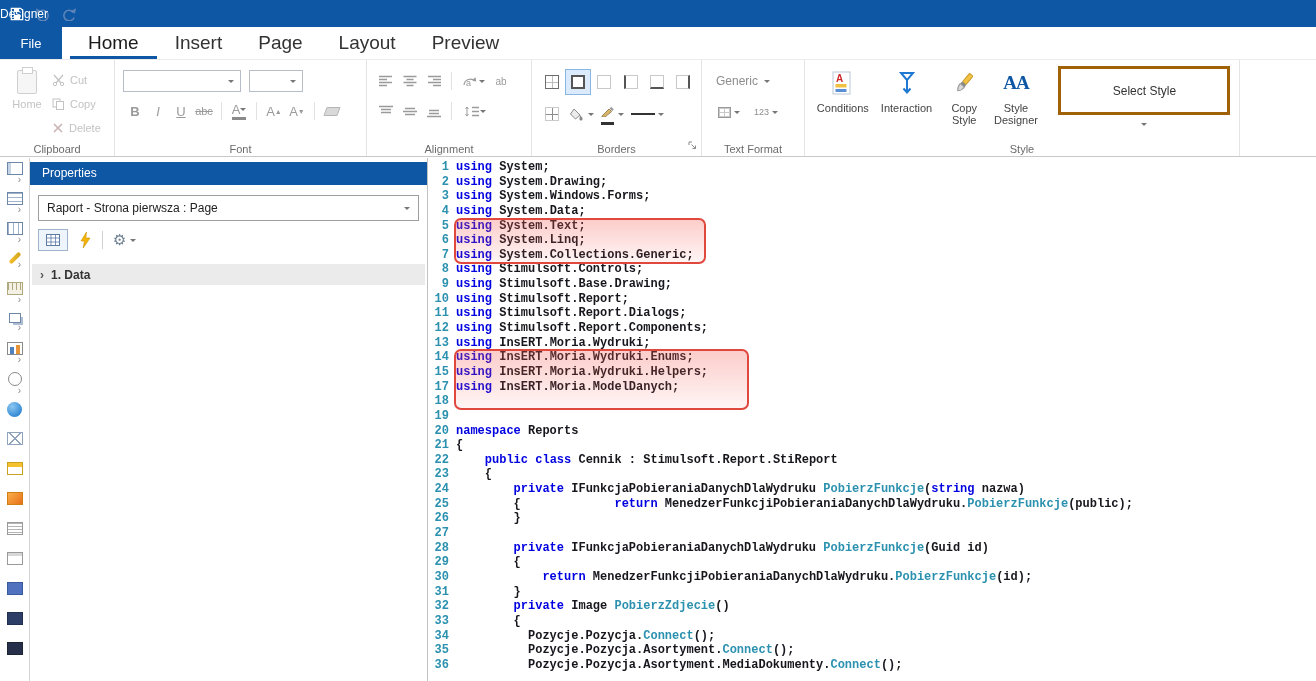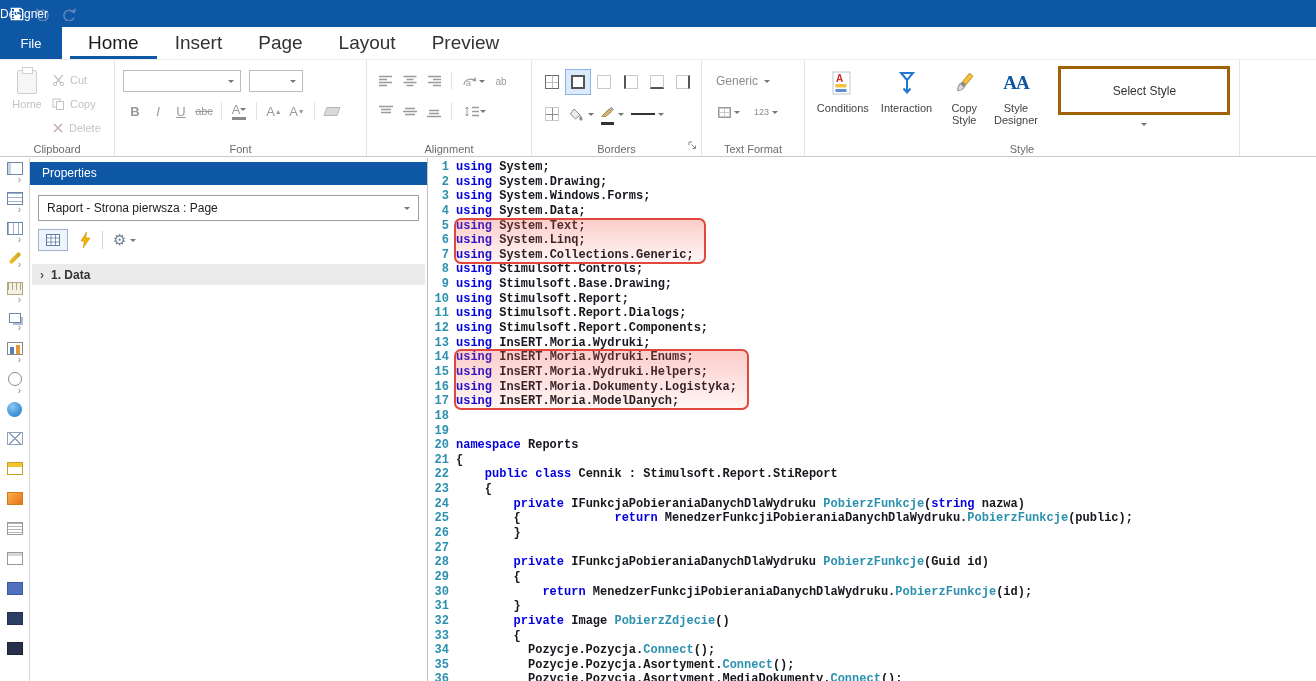--- a/index.html
+++ b/index.html
@@ -534,21 +534,20 @@
           <div class="code-line"><span class="gut">6</span><span class="ltext"><span class="tk-k">using</span><span class="tk-p"> System.Linq;</span></span></div>
           <div class="code-line"><span class="gut">7</span><span class="ltext"><span class="tk-k">using</span><span class="tk-p"> System.Collections.Generic;</span></span></div>
           <div class="code-line"><span class="gut">8</span><span class="ltext"><span class="tk-k">using</span><span class="tk-p"> Stimulsoft.Controls;</span></span></div>
           <div class="code-line"><span class="gut">9</span><span class="ltext"><span class="tk-k">using</span><span class="tk-p"> Stimulsoft.Base.Drawing;</span></span></div>
           <div class="code-line"><span class="gut">10</span><span class="ltext"><span class="tk-k">using</span><span class="tk-p"> Stimulsoft.Report;</span></span></div>
           <div class="code-line"><span class="gut">11</span><span class="ltext"><span class="tk-k">using</span><span class="tk-p"> Stimulsoft.Report.Dialogs;</span></span></div>
           <div class="code-line"><span class="gut">12</span><span class="ltext"><span class="tk-k">using</span><span class="tk-p"> Stimulsoft.Report.Components;</span></span></div>
           <div class="code-line"><span class="gut">13</span><span class="ltext"><span class="tk-k">using</span><span class="tk-p"> InsERT.Moria.Wydruki;</span></span></div>
           <div class="code-line"><span class="gut">14</span><span class="ltext"><span class="tk-k">using</span><span class="tk-p"> InsERT.Moria.Wydruki.Enums;</span></span></div>
           <div class="code-line"><span class="gut">15</span><span class="ltext"><span class="tk-k">using</span><span class="tk-p"> InsERT.Moria.Wydruki.Helpers;</span></span></div>
-          <div class="code-line"><span class="gut">16</span><span class="ltext"><span class="tk-k">using</span><span class="tk-p"> InsERT.Moria.Dokumenty.Logistyka;</span></span></div>
           <div class="code-line"><span class="gut">17</span><span class="ltext"><span class="tk-k">using</span><span class="tk-p"> InsERT.Moria.ModelDanych;</span></span></div>
           <div class="code-line"><span class="gut">18</span><span class="ltext"></span></div>
           <div class="code-line"><span class="gut">19</span><span class="ltext"></span></div>
           <div class="code-line"><span class="gut">20</span><span class="ltext"><span class="tk-k">namespace</span><span class="tk-p"> Reports</span></span></div>
           <div class="code-line"><span class="gut">21</span><span class="ltext"><span class="tk-p">{</span></span></div>
           <div class="code-line"><span class="gut">22</span><span class="ltext"><span class="tk-p">    </span><span class="tk-k">public</span><span class="tk-p"> </span><span class="tk-k">class</span><span class="tk-p"> Cennik : Stimulsoft.Report.StiReport</span></span></div>
           <div class="code-line"><span class="gut">23</span><span class="ltext"><span class="tk-p">    {</span></span></div>
           <div class="code-line"><span class="gut">24</span><span class="ltext"><span class="tk-p">        </span><span class="tk-k">private</span><span class="tk-p"> IFunkcjaPobieraniaDanychDlaWydruku </span><span class="tk-m">PobierzFunkcje</span><span class="tk-p">(</span><span class="tk-k">string</span><span class="tk-p"> nazwa)</span></span></div>
           <div class="code-line"><span class="gut">25</span><span class="ltext"><span class="tk-p">        {             </span><span class="tk-k">return</span><span class="tk-p"> MenedzerFunkcjiPobieraniaDanychDlaWydruku.</span><span class="tk-m">PobierzFunkcje</span><span class="tk-p">(public);</span></span></div>
           <div class="code-line"><span class="gut">26</span><span class="ltext"><span class="tk-p">        }</span></span></div>

